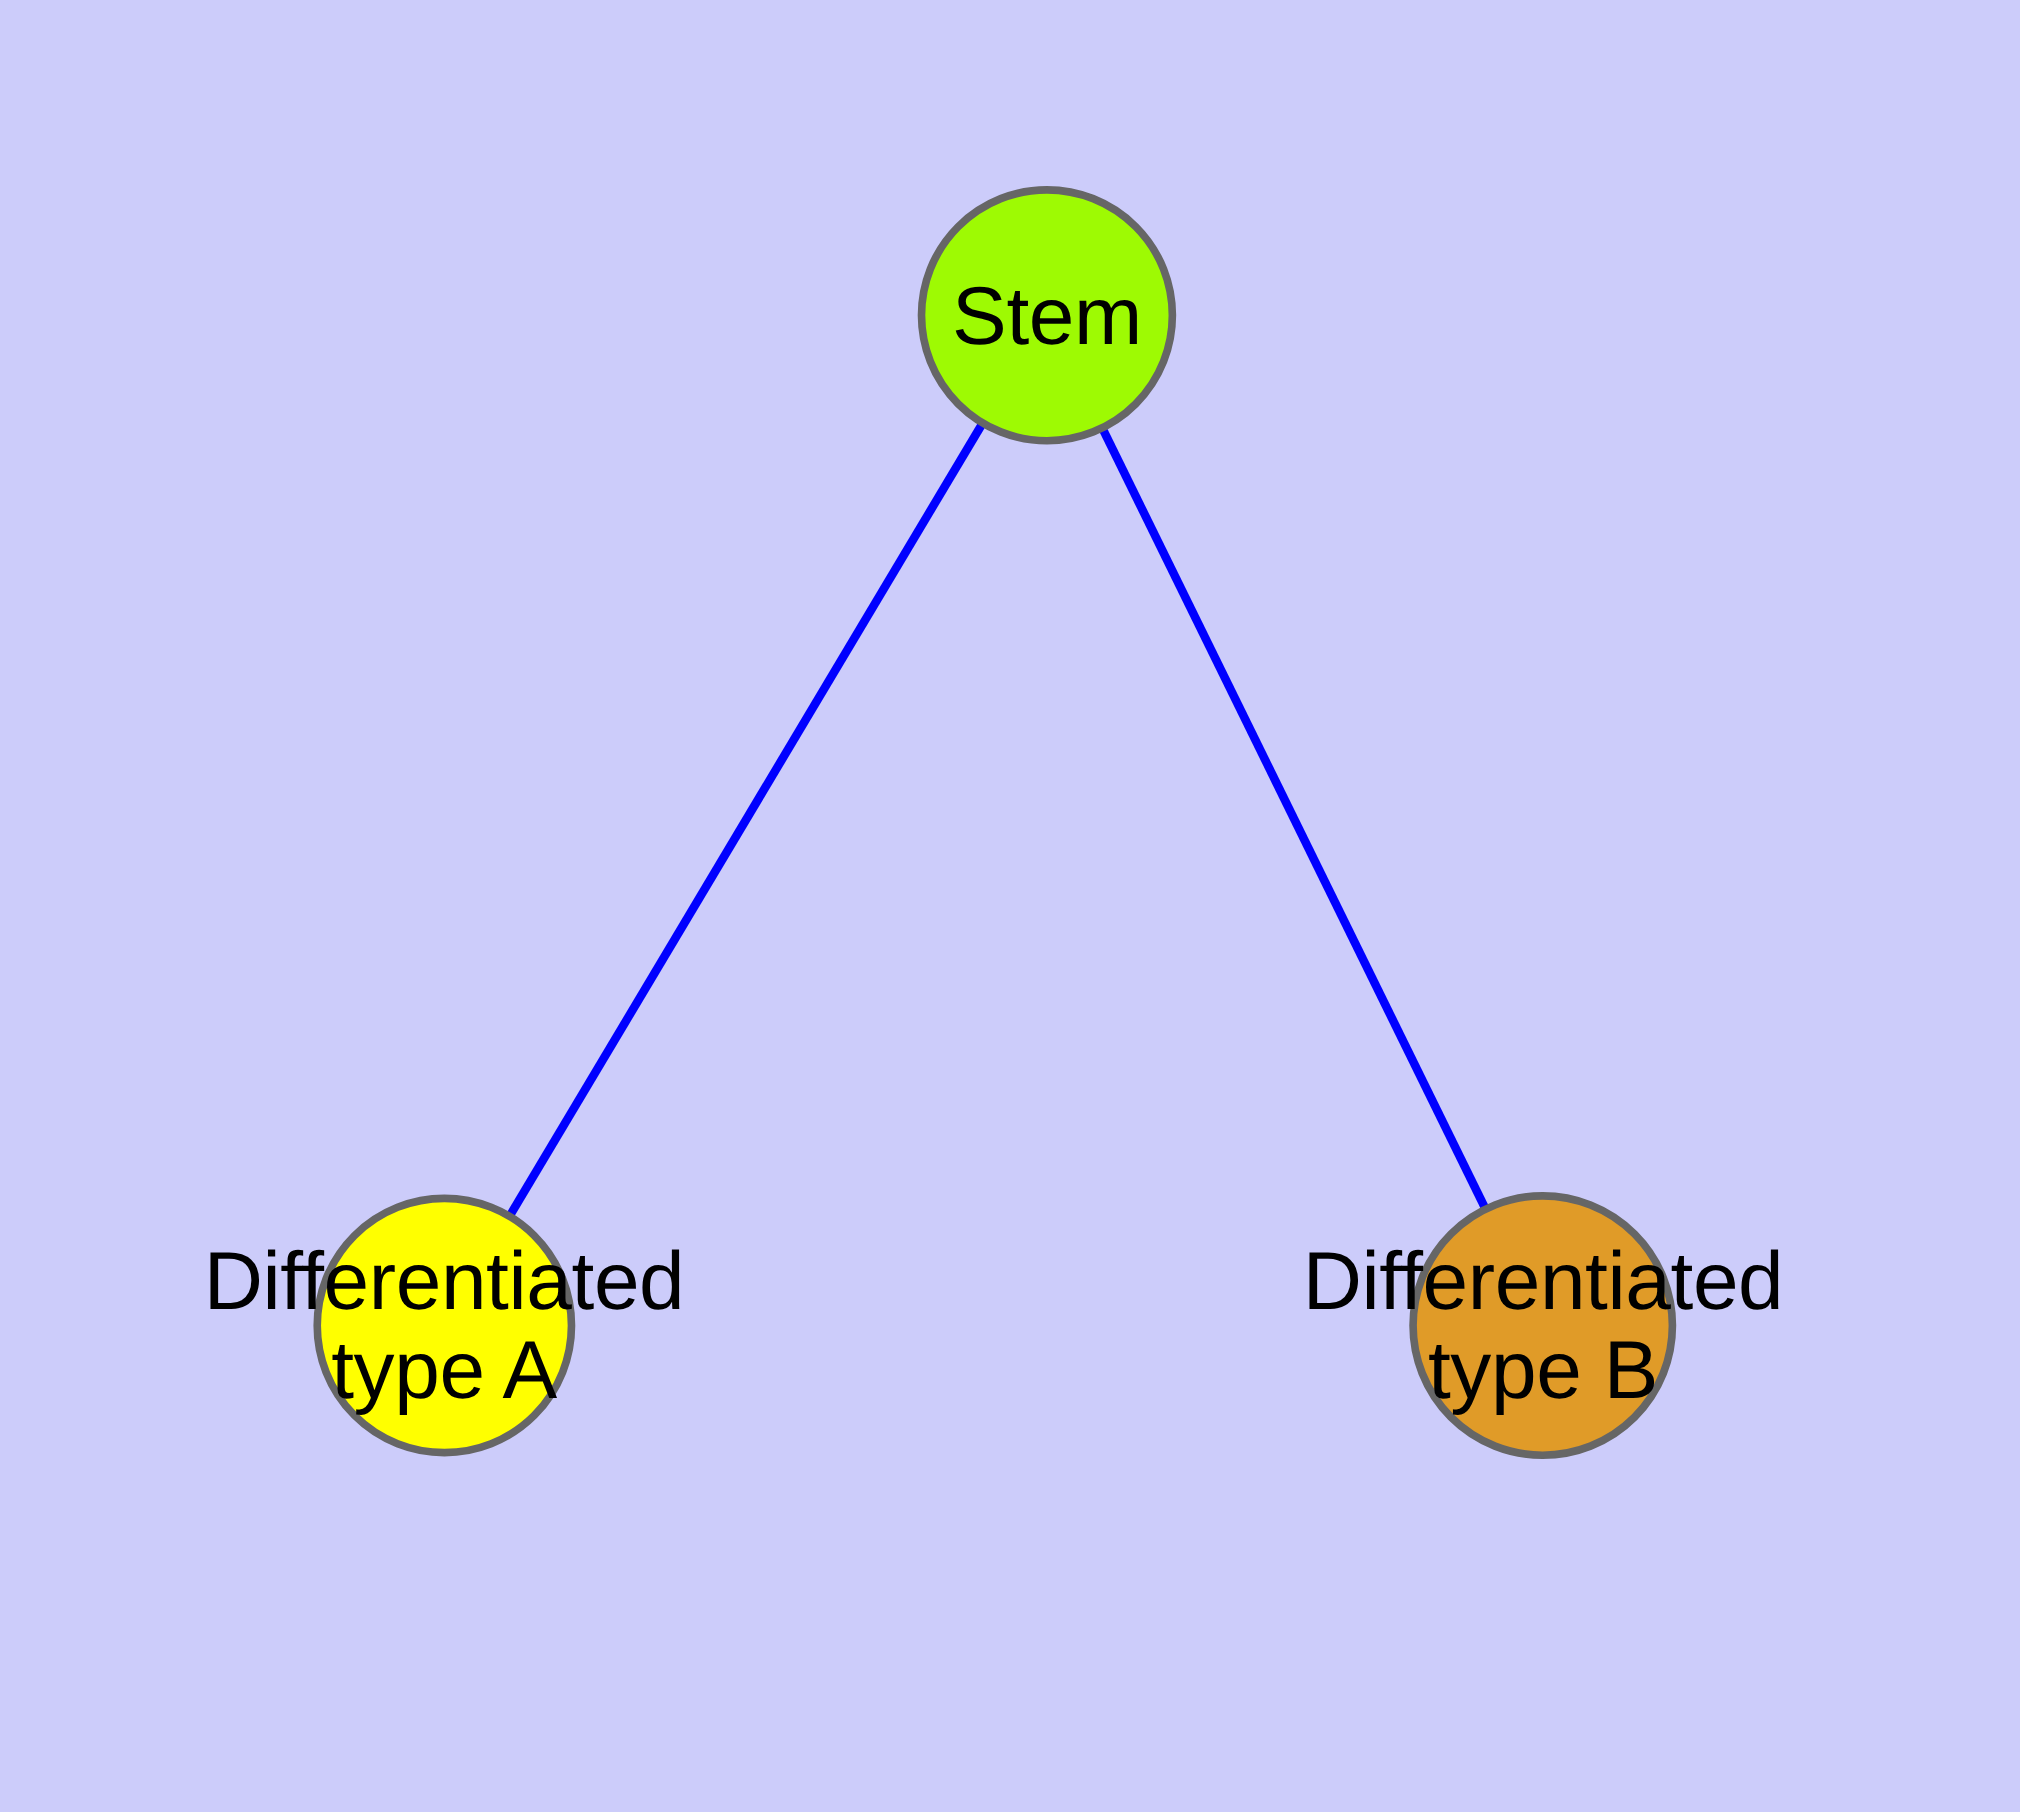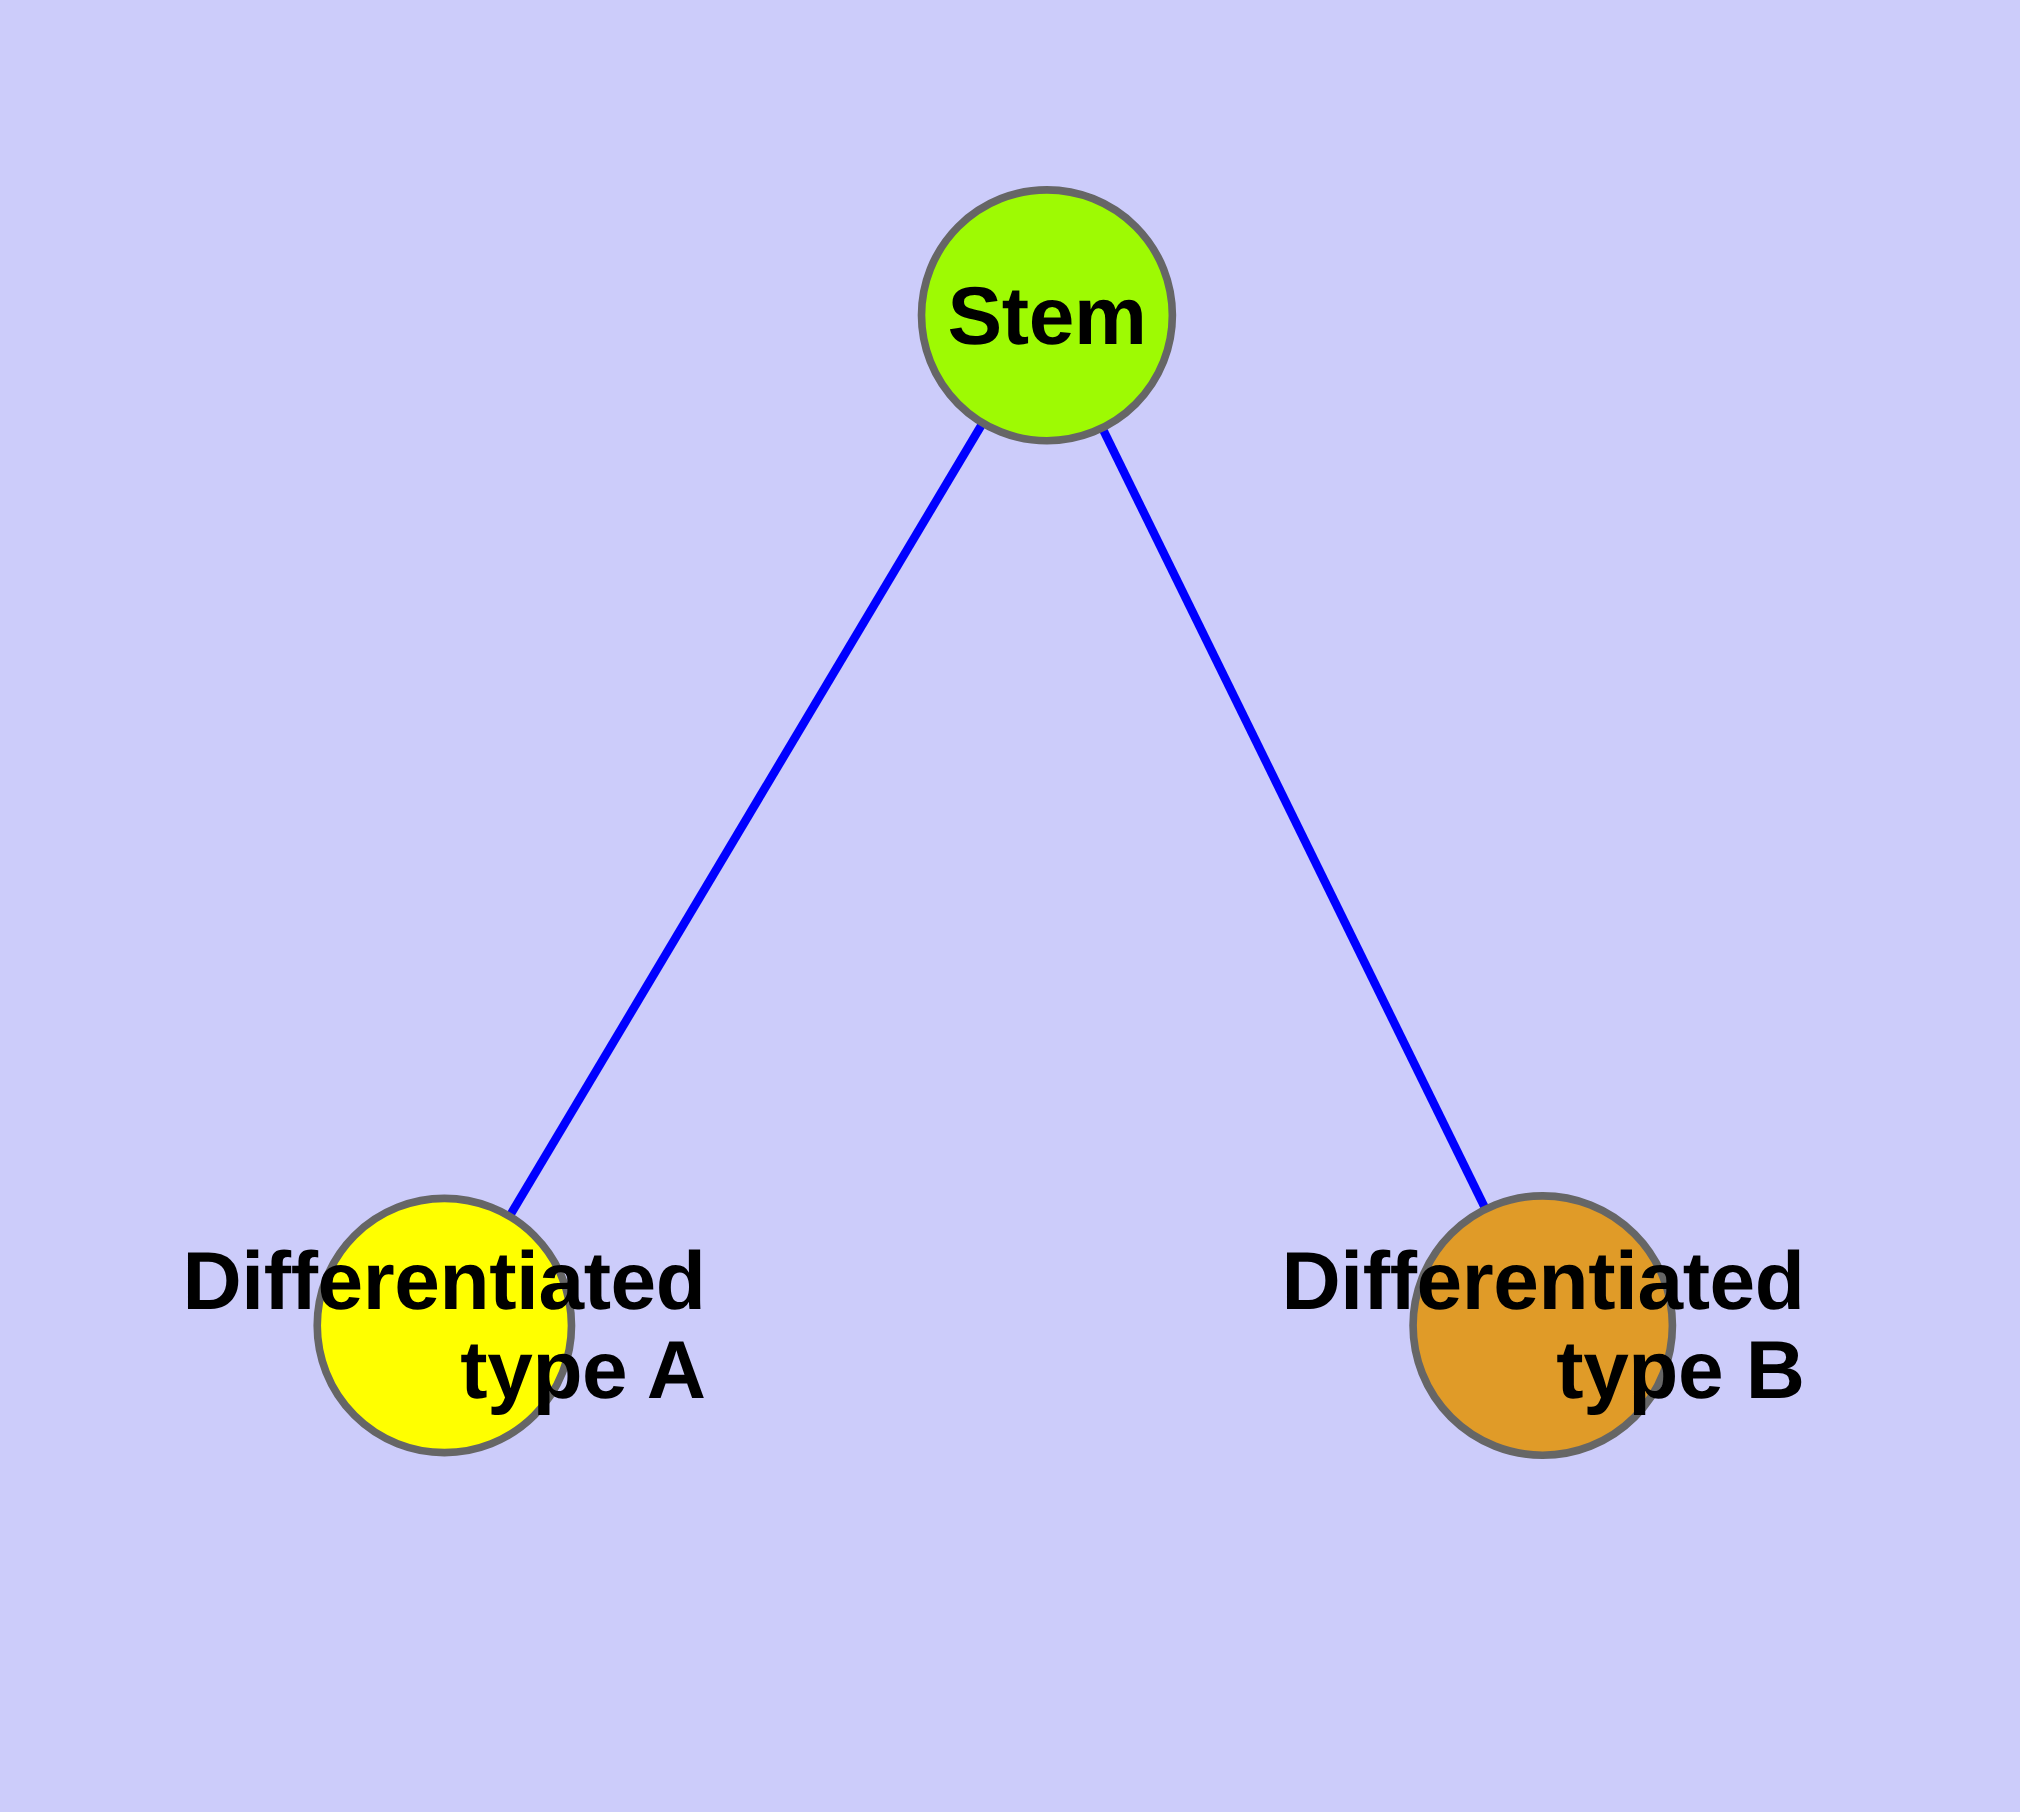--- a/index.html
+++ b/index.html
@@ -36,24 +36,24 @@
   }
   .graph-edge {
     stroke: #0000ff;
     stroke-width: 10;
     stroke-linecap: butt;
     fill: none;
   }
   .node-label {
     position: absolute;
     color: #000000;
-    font-weight: bold;
+    font-weight: normal;
     font-size: 82px;
     line-height: 1.08;
-    text-align: right;
+    text-align: center;
     white-space: pre;
     letter-spacing: -0.4px;
     transform: translate(-50%, -50%);
     pointer-events: none;
     text-rendering: geometricPrecision;
   }
   #label-stem     { left: 1047px; top: 317px; }
   #label-type-a   { left: 444px;  top: 1326px; }
   #label-type-b   { left: 1543px; top: 1326px; }
 </style>

